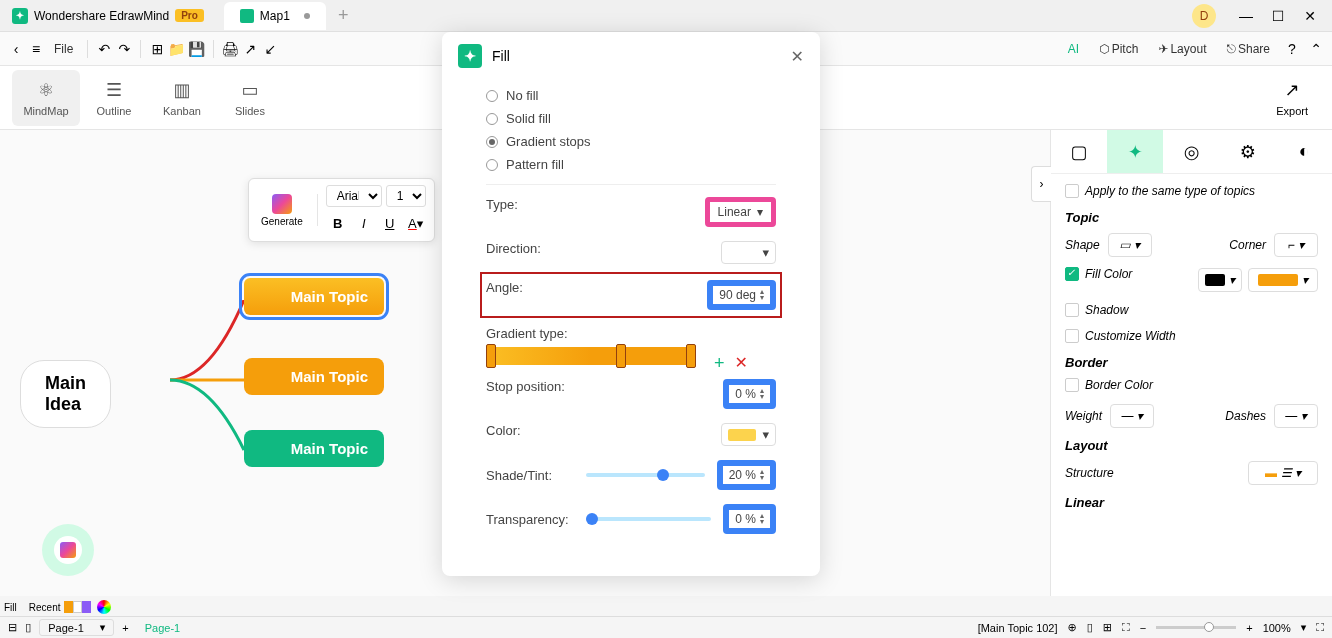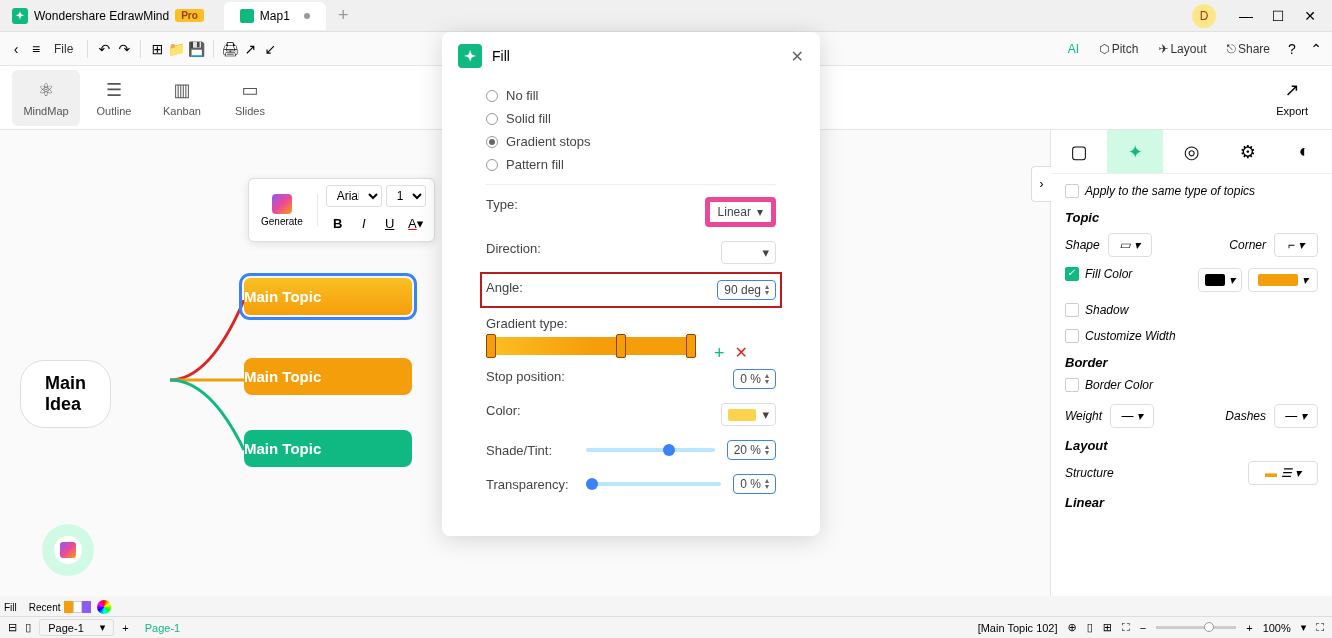--- a/index.html
+++ b/index.html
@@ -37,21 +37,21 @@
 .format-toolbar { position: absolute; top: 48px; left: 248px; background: white; border: 1px solid #ddd; border-radius: 6px; padding: 6px; display: flex; align-items: center; gap: 8px; box-shadow: 0 2px 8px rgba(0,0,0,0.1); }
 .ft-gen { display: flex; flex-direction: column; align-items: center; gap: 2px; font-size: 10px; padding: 0 6px; }
 .ft-gen-icon { width: 20px; height: 20px; background: linear-gradient(135deg,#8b5cf6,#ec4899,#f59e0b); border-radius: 4px; }
 .ft-sep { width: 1px; height: 32px; background: #e5e5e5; }
 .ft-select { border: 1px solid #ddd; padding: 2px 6px; font-size: 12px; border-radius: 3px; background: white; height: 22px; }
 .ft-btn { width: 24px; height: 24px; display: flex; align-items: center; justify-content: center; cursor: pointer; font-size: 13px; }
 
 
 .mindmap { position: absolute; top: 130px; left: 20px; }
 .main-idea { position: absolute; top: 100px; left: 0; background: white; border: 1px solid #ddd; border-radius: 24px; padding: 12px 24px; font-size: 18px; font-weight: 600; }
-.topic { position: absolute; width: 168px; padding: 10px 0; text-align: left; color: white; font-weight: 600; font-size: 15px; border-radius: 8px; }
+.topic { position: absolute; width: 140px; padding: 10px 16px; text-align: right; color: white; font-weight: 600; font-size: 15px; border-radius: 8px; }
 .topic.t1 { top: 18px; left: 224px; background: linear-gradient(#fbbf24,#f59e0b); outline: 3px solid #3b82f6; outline-offset: 2px; border-radius: 6px; }
 .topic.t2 { top: 98px; left: 224px; background: #f59e0b; }
 .topic.t3 { top: 170px; left: 224px; background: #10b981; }
 .branch { position: absolute; }
 
 
 .ai-badge { position: absolute; bottom: 20px; left: 42px; width: 52px; height: 52px; background: #d1fae5; border-radius: 50%; display: flex; align-items: center; justify-content: center; }
 .ai-inner { width: 28px; height: 28px; background: white; border-radius: 50%; display: flex; align-items: center; justify-content: center; }
 .ai-icon { width: 16px; height: 16px; background: linear-gradient(135deg,#8b5cf6,#ec4899,#f59e0b); border-radius: 3px; }
 
@@ -80,21 +80,21 @@
 .dlg-body { padding: 8px 44px; }
 .radio-row { display: flex; align-items: center; gap: 8px; margin-bottom: 8px; font-size: 13px; color: #444; cursor: pointer; }
 .radio { width: 12px; height: 12px; border: 1px solid #999; border-radius: 50%; display: inline-flex; align-items: center; justify-content: center; }
 .radio.on::after { content: ""; width: 6px; height: 6px; background: #666; border-radius: 50%; }
 .dlg-sep { height: 1px; background: #eee; margin: 12px 0; }
 .dlg-row { display: flex; align-items: flex-start; justify-content: space-between; margin-bottom: 14px; font-size: 13px; color: #444; }
 .dlg-row.highlight { outline: 2px solid #b91c1c; outline-offset: 4px; padding: 2px 0; }
 .dlg-select { border: 5px solid #ec4899; padding: 3px 8px; border-radius: 4px; font-size: 12px; display: flex; align-items: center; gap: 6px; min-width: 68px; justify-content: space-between; cursor: pointer; }
 .dlg-colorsel { border: 1px solid #ddd; padding: 3px 6px; border-radius: 4px; display: flex; align-items: center; gap: 6px; cursor: pointer; }
 .dlg-color-sw { width: 28px; height: 12px; border-radius: 2px; }
-.dlg-spin { display: flex; align-items: center; border: 1px solid #3b82f6; border-radius: 4px; padding: 2px 6px; gap: 4px; font-size: 12px; }
+.dlg-spin { display: flex; align-items: center; border: 6px solid #3b82f6; border-radius: 4px; padding: 2px 6px; gap: 4px; font-size: 12px; }
 .spin-btns { display: flex; flex-direction: column; line-height: 6px; font-size: 8px; color: #666; cursor: pointer; }
 .grad-track { position: relative; height: 18px; background: linear-gradient(90deg,#fbbf24,#f59e0b,#f59e0b); border-radius: 3px; margin-bottom: 14px; width: 210px; }
 .grad-stop { position: absolute; top: -3px; width: 10px; height: 24px; background: #f59e0b; border: 1px solid #92400e; border-radius: 2px; cursor: pointer; }
 .grad-actions { display: flex; gap: 10px; }
 .grad-add { color: #10b981; font-size: 18px; cursor: pointer; }
 .grad-del { color: #dc2626; font-size: 16px; cursor: pointer; }
 .slider-row { display: flex; align-items: center; gap: 12px; margin-bottom: 14px; font-size: 13px; color: #444; }
 .slider { flex: 1; height: 4px; background: #bae6fd; border-radius: 2px; position: relative; }
 .slider-thumb { position: absolute; top: -4px; width: 12px; height: 12px; background: #3b82f6; border-radius: 50%; cursor: pointer; }
 

